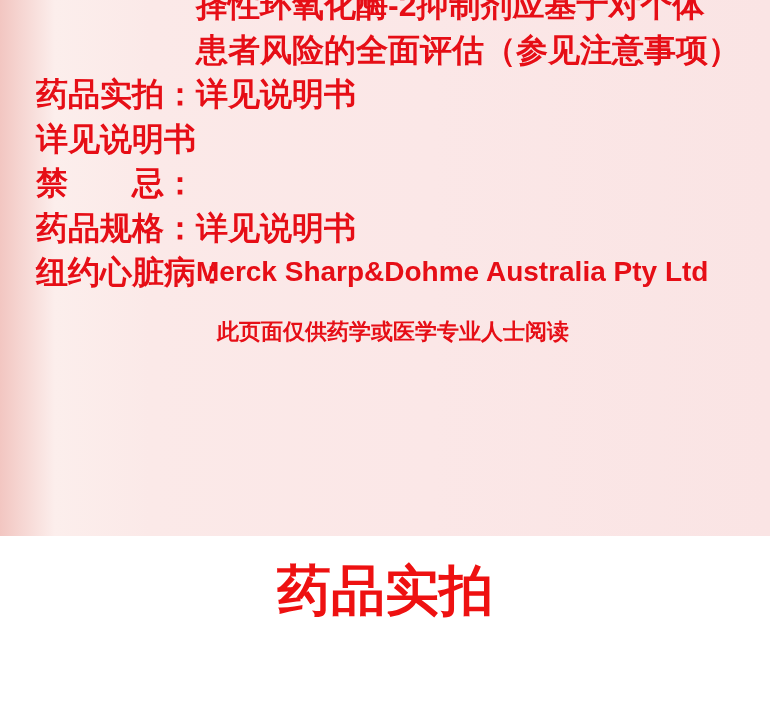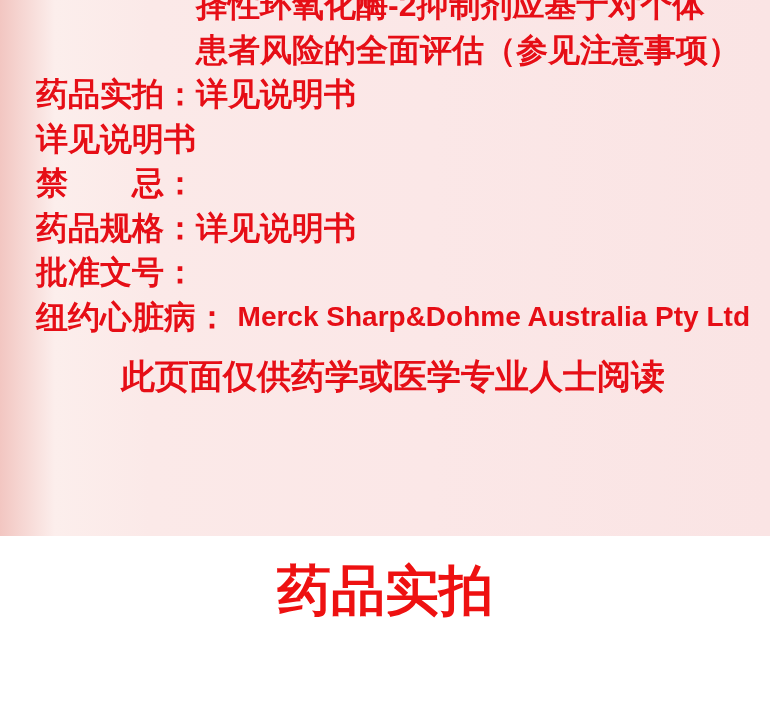--- a/index.html
+++ b/index.html
@@ -45,28 +45,27 @@
     width: 160px;
     white-space: pre;
   }
   .info-row .value {
     flex: 1 1 auto;
     white-space: pre-line;
   }
   .info-row .value.latin {
     font-size: 28px;
     letter-spacing: 0px;
-    text-align: right;
   }
   .footer-note {
     margin-top: 15px;
     text-align: center;
     color: #e60e16;
     font-weight: bold;
-    font-size: 34px;
+    font-size: 22px;
     line-height: 44px;
   }
   
   .photo-section {
     width: 770px;
     background: #ffffff;
     padding-top: 24px;
     box-sizing: border-box;
   }
   .photo-title {
@@ -102,21 +101,20 @@
     <div class="info-row">
       <div class="label">禁　　忌：</div>
     </div>
 
     <div class="info-row">
       <div class="label">药品规格：</div>
       <div class="value">详见说明书</div>
     </div>
 
     <div class="info-row">
-      <div class="label">批准文号：</div>
     </div>
 
     <div class="info-row">
       <div class="label">纽约心脏病：</div>
       <div class="value latin">Merck Sharp&amp;Dohme Australia Pty Ltd</div>
     </div>
 
   </div>
 
   <div class="footer-note">此页面仅供药学或医学专业人士阅读</div>

